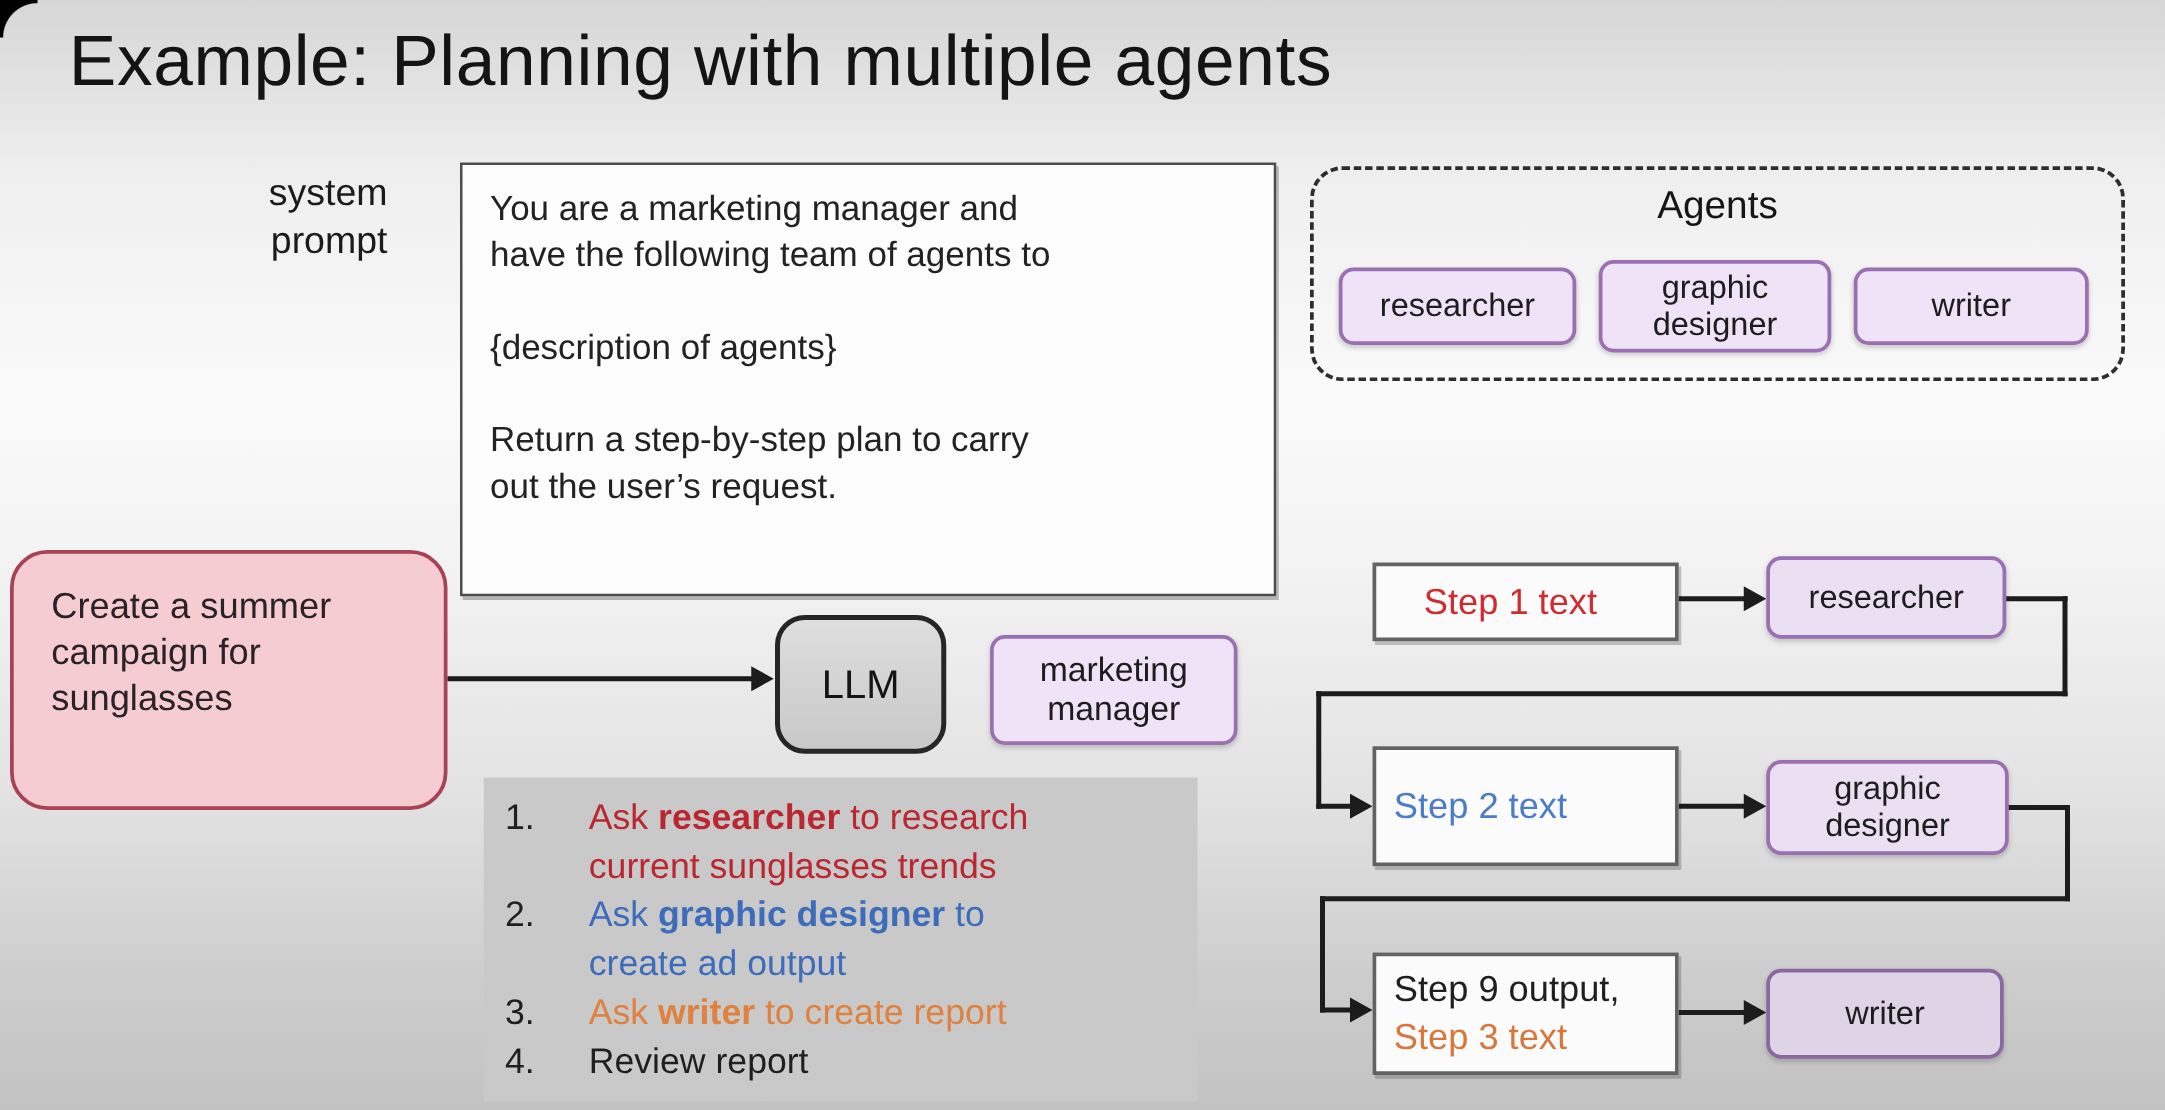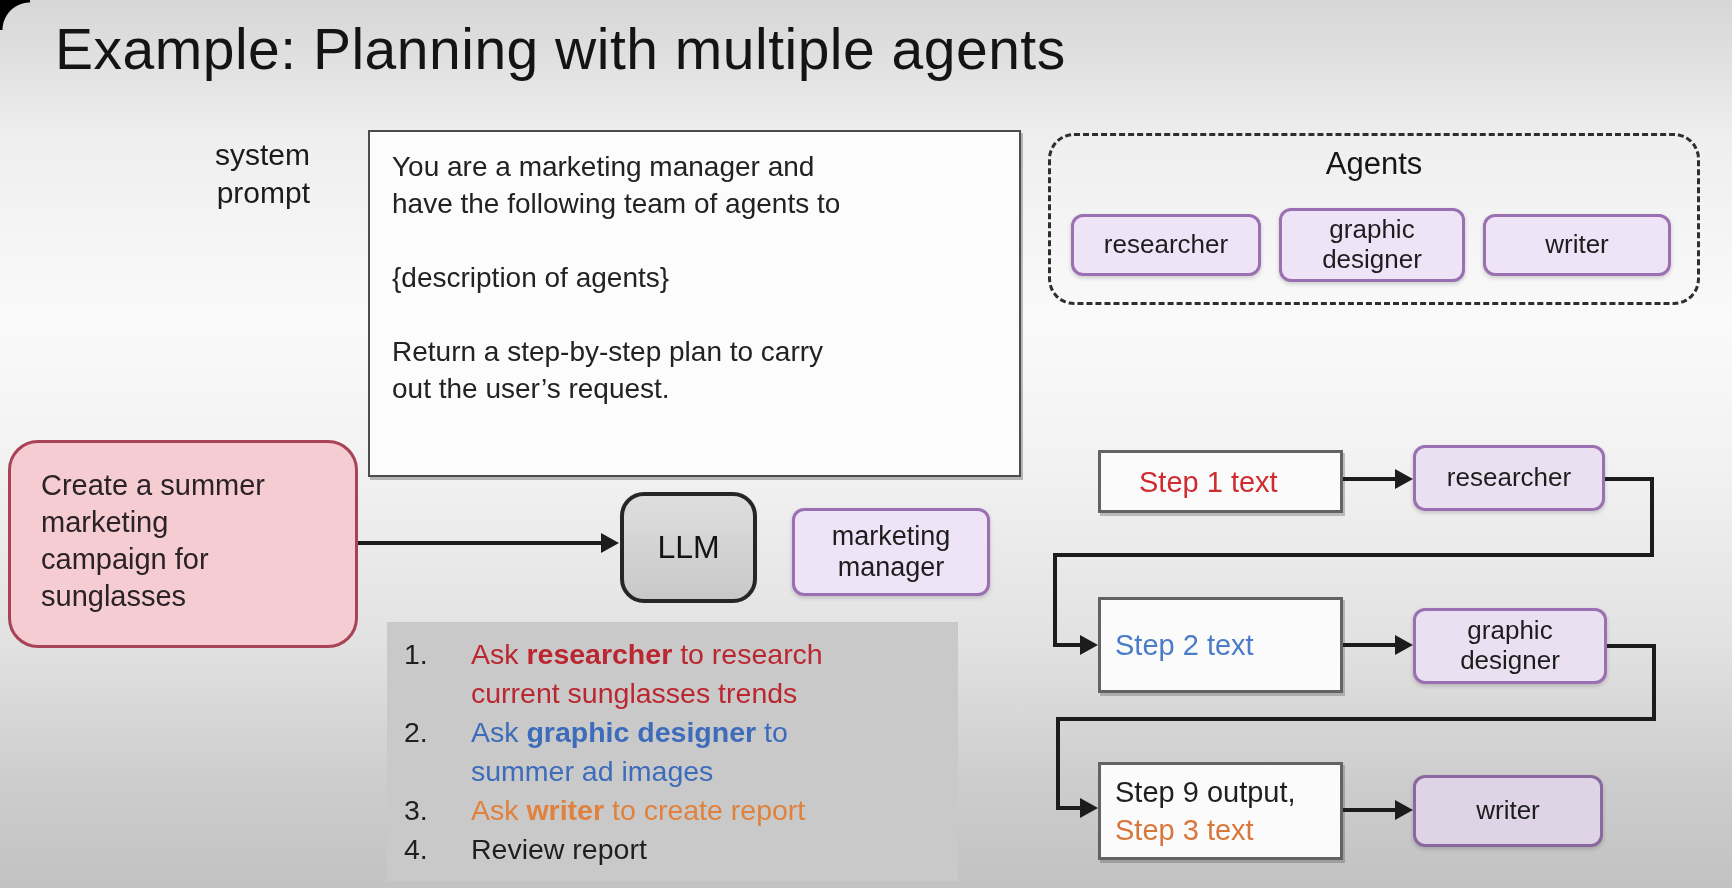--- a/index.html
+++ b/index.html
@@ -103,21 +103,20 @@
 
   <div class="agents-panel">
     <div class="agents-title">Agents</div>
     <div class="chip" style="left:20px;top:78px;width:190px;height:62px;">researcher</div>
     <div class="chip" style="left:228px;top:72px;width:186px;height:74px;">graphic designer</div>
     <div class="chip" style="left:432px;top:78px;width:188px;height:62px;">writer</div>
   </div>
 
   <div class="request-box">
     <div>Create a summer</div>
-    <div>marketing</div>
     <div>campaign for</div>
     <div>sunglasses</div>
   </div>
 
   <div>
     <div class="ln" style="left:358px;top:541px;width:246px;height:4px;"></div>
     <div class="ah" style="left:601px;top:533px;"></div>
   </div>
 
   <div class="llm-box">LLM</div>
@@ -129,21 +128,21 @@
       <div class="plan-num">1.</div>
       <div class="plan-text" style="color: rgb(187, 39, 48);">
         <div><span>Ask </span><b>researcher</b><span> to research</span></div>
         <div>current sunglasses trends</div>
       </div>
     </div>
     <div class="plan-item">
       <div class="plan-num">2.</div>
       <div class="plan-text" style="color: rgb(61, 108, 186);">
         <div><span>Ask </span><b>graphic designer</b><span> to</span></div>
-        <div>summer ad images</div>
+        <div>create ad output</div>
       </div>
     </div>
     <div class="plan-item">
       <div class="plan-num">3.</div>
       <div class="plan-text" style="color: rgb(224, 129, 61);">
         <div><span>Ask </span><b>writer</b><span> to create report</span></div>
       </div>
     </div>
     <div class="plan-item">
       <div class="plan-num">4.</div>

